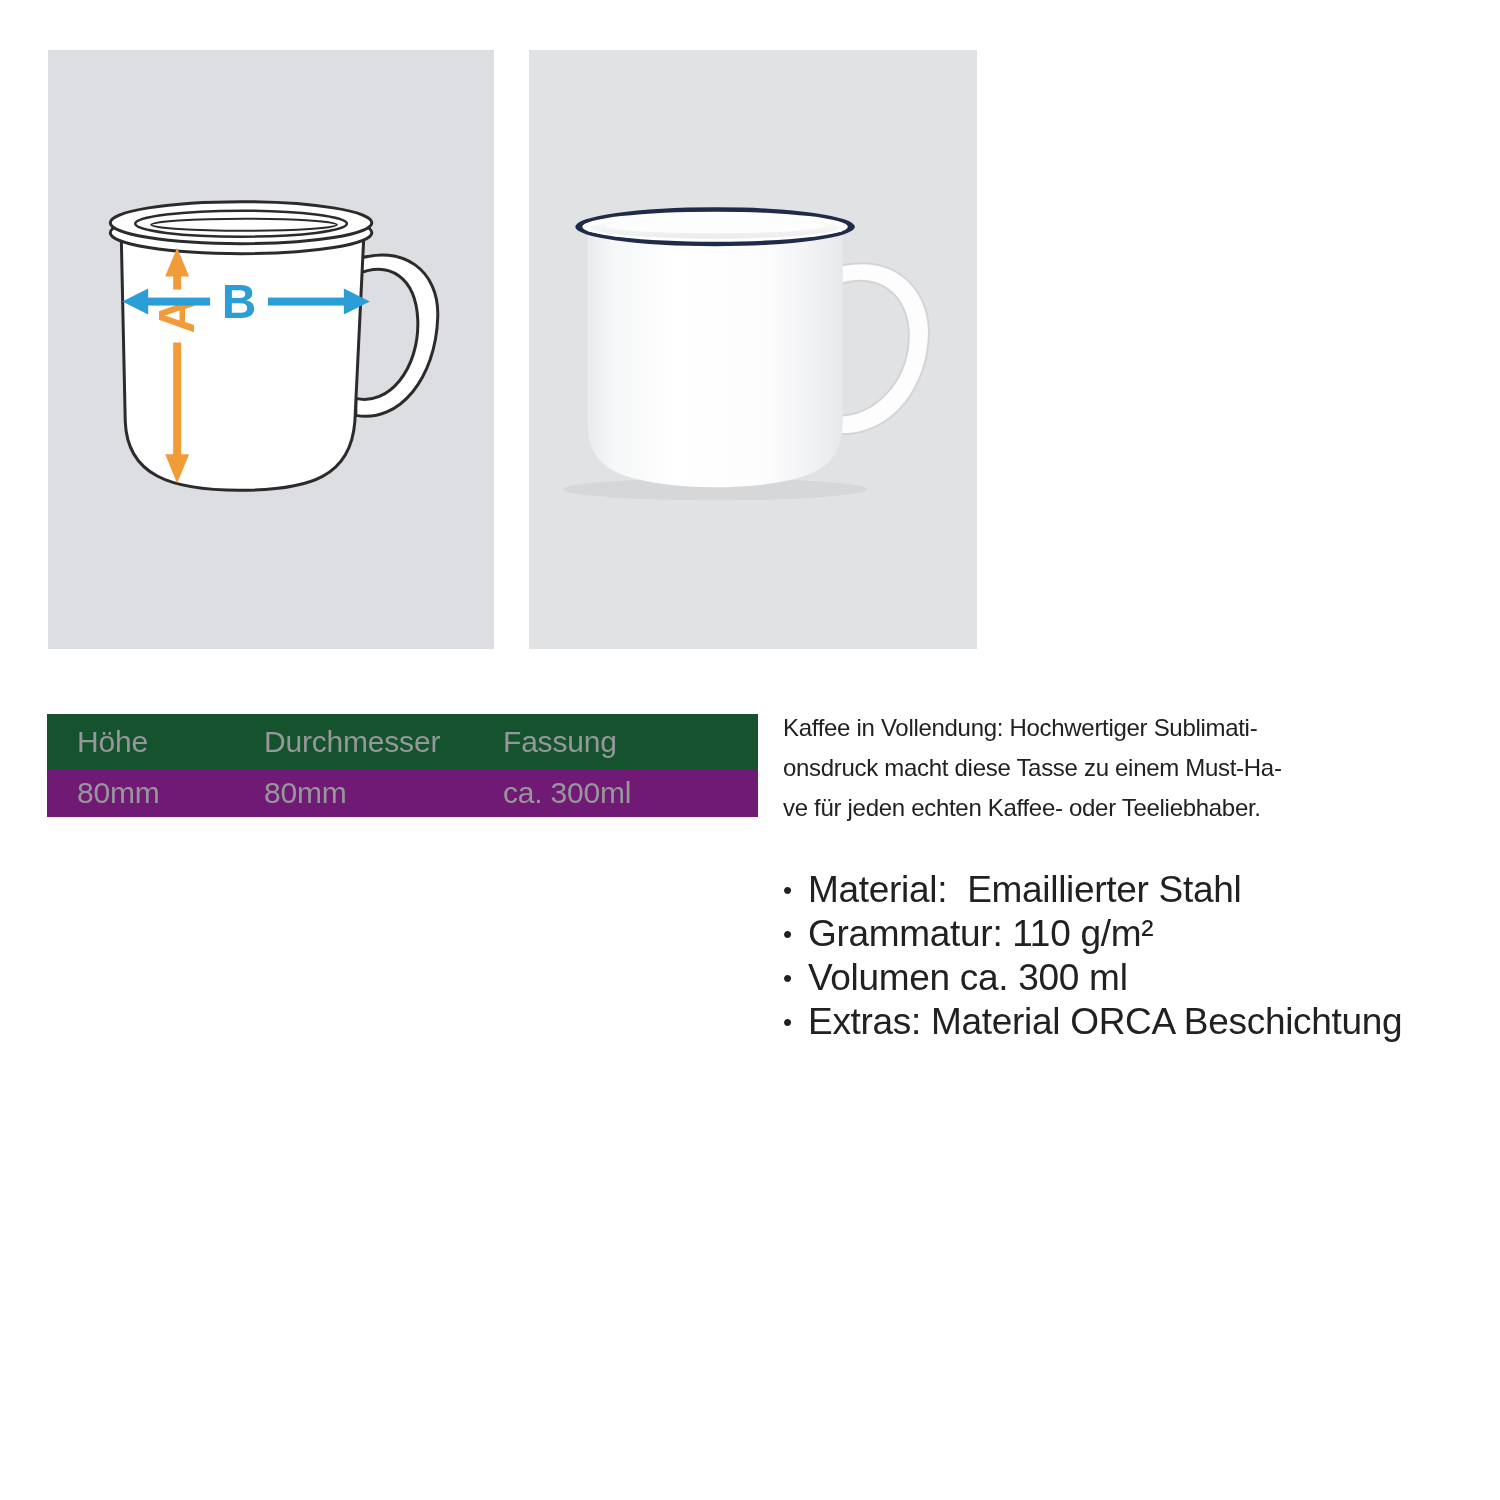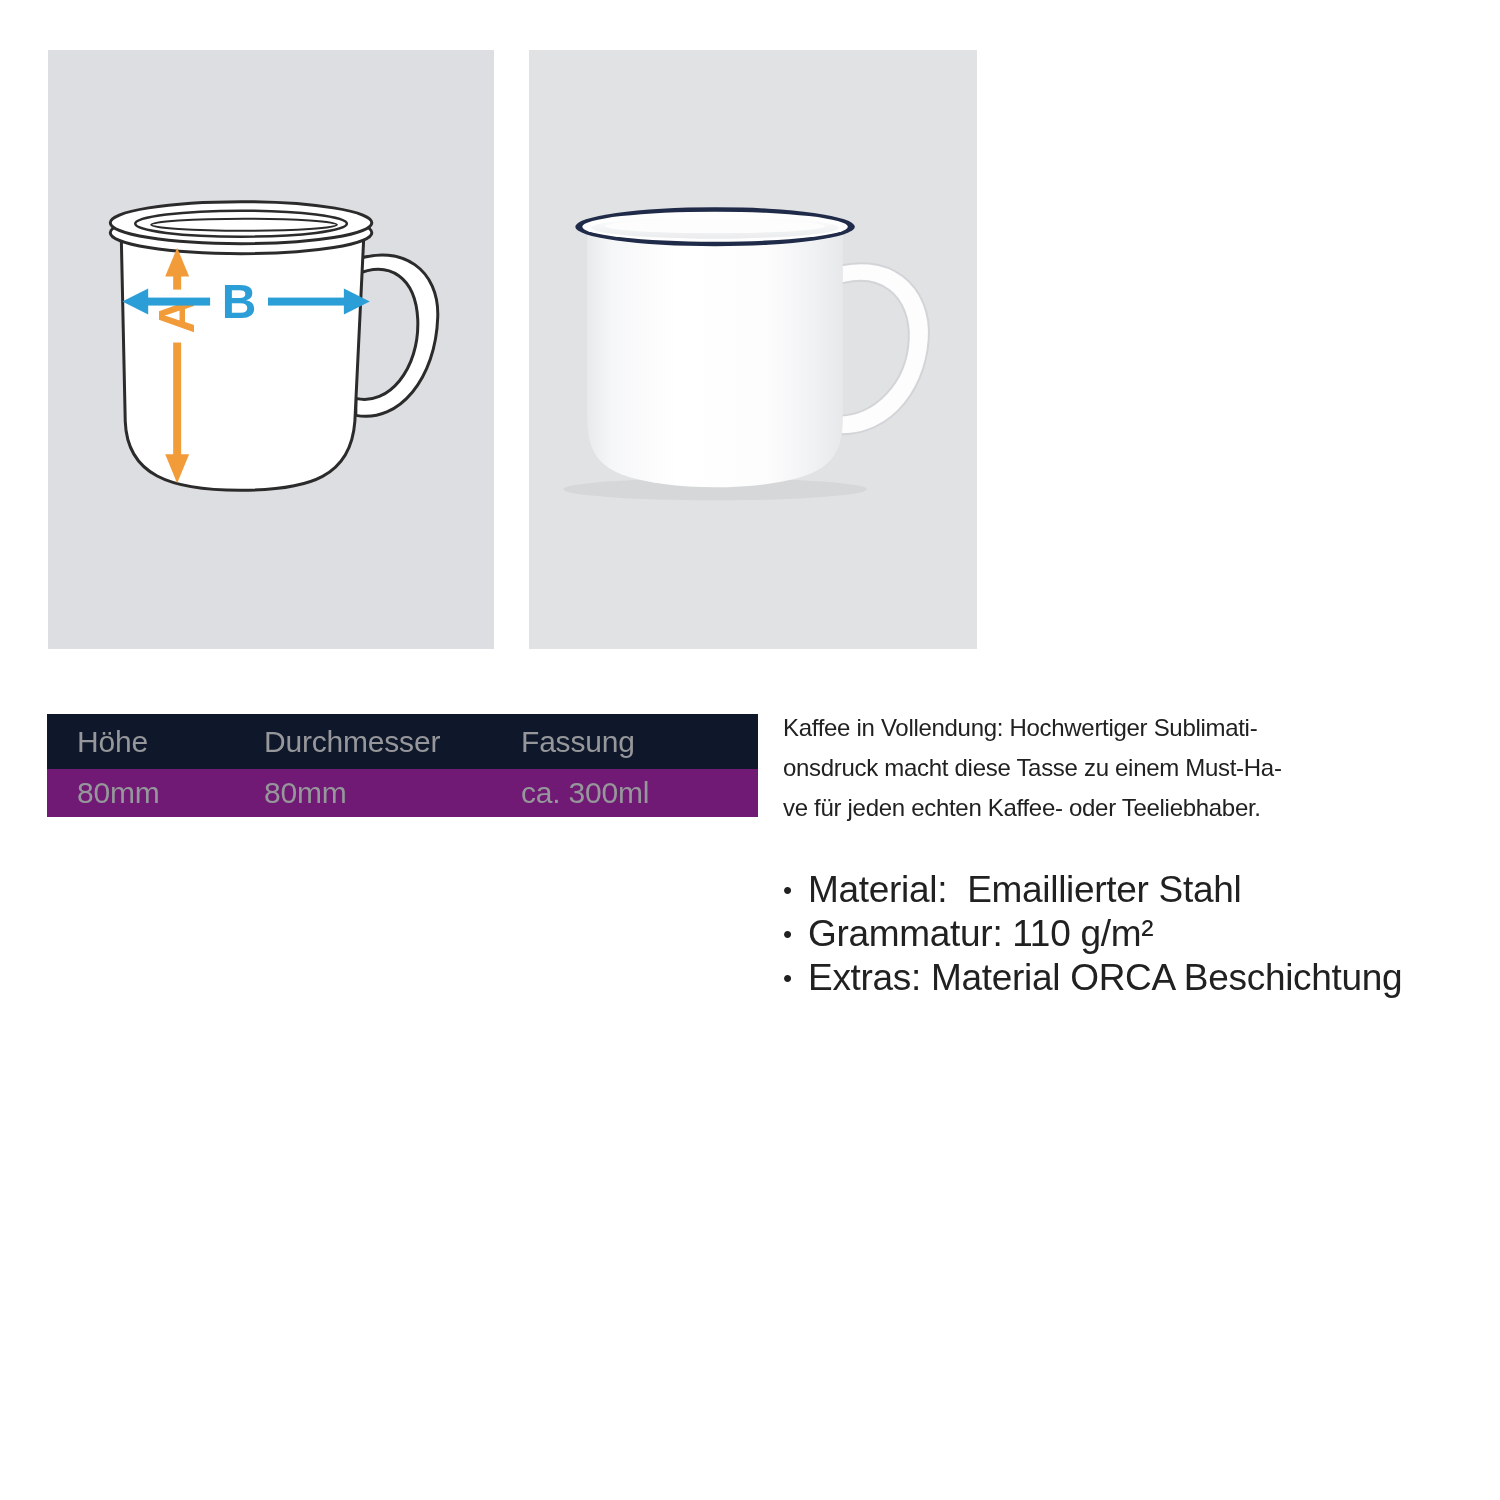--- a/index.html
+++ b/index.html
@@ -17,27 +17,27 @@
   .panel svg{display:block;width:100%;height:100%;}
 
   .dim-label{
     font-family:"Liberation Sans","DejaVu Sans",sans-serif;
     font-weight:bold;
   }
 
   
   .size-table{position:absolute;left:47px;top:714px;width:711px;}
   .size-row{position:relative;width:100%;}
-  .size-row-head{height:55px;background:#0f172a;}
+  .size-row-head{height:55px;background:#14532d;}
   .size-row-data{height:48px;background:#701a75;}
   .size-cell{
     position:absolute;top:0;bottom:0;display:flex;align-items:center;
     font-size:30px;color:#96979a;letter-spacing:-0.2px;white-space:pre;
   }
-  .c1{left:30px;} .c2{left:217px;} .c3{left:474px;}
+  .c1{left:30px;} .c2{left:217px;} .c3{left:456px;}
 
   
   .desc{position:absolute;left:783px;top:708px;width:690px;color:#212121;}
   .desc-paragraph{
     font-size:24px;line-height:40px;letter-spacing:-0.3px;
     white-space:pre-line;
   }
   .desc-bullets{
     list-style:none;margin:40px 0 0 0;padding:0;
     font-size:37px;line-height:44px;letter-spacing:-0.3px;
@@ -128,17 +128,18 @@
     </div>
   </div>
 
   <div class="desc">
     <div class="desc-paragraph">Kaffee in Vollendung: Hochwertiger Sublimati-
 onsdruck macht diese Tasse zu einem Must-Ha-
 ve für jeden echten Kaffee- oder Teeliebhaber.</div>
     <ul class="desc-bullets">
       <li><span class="bullet-text">Material:  Emaillierter Stahl</span></li>
       <li><span class="bullet-text">Grammatur: 110 g/m²</span></li>
+      <li><span class="bullet-text">Volumen ca. 300 ml</span></li>
       <li><span class="bullet-text">Extras: Material ORCA Beschichtung</span></li>
     </ul>
   </div>
 
 </div>
 
 </body></html>

